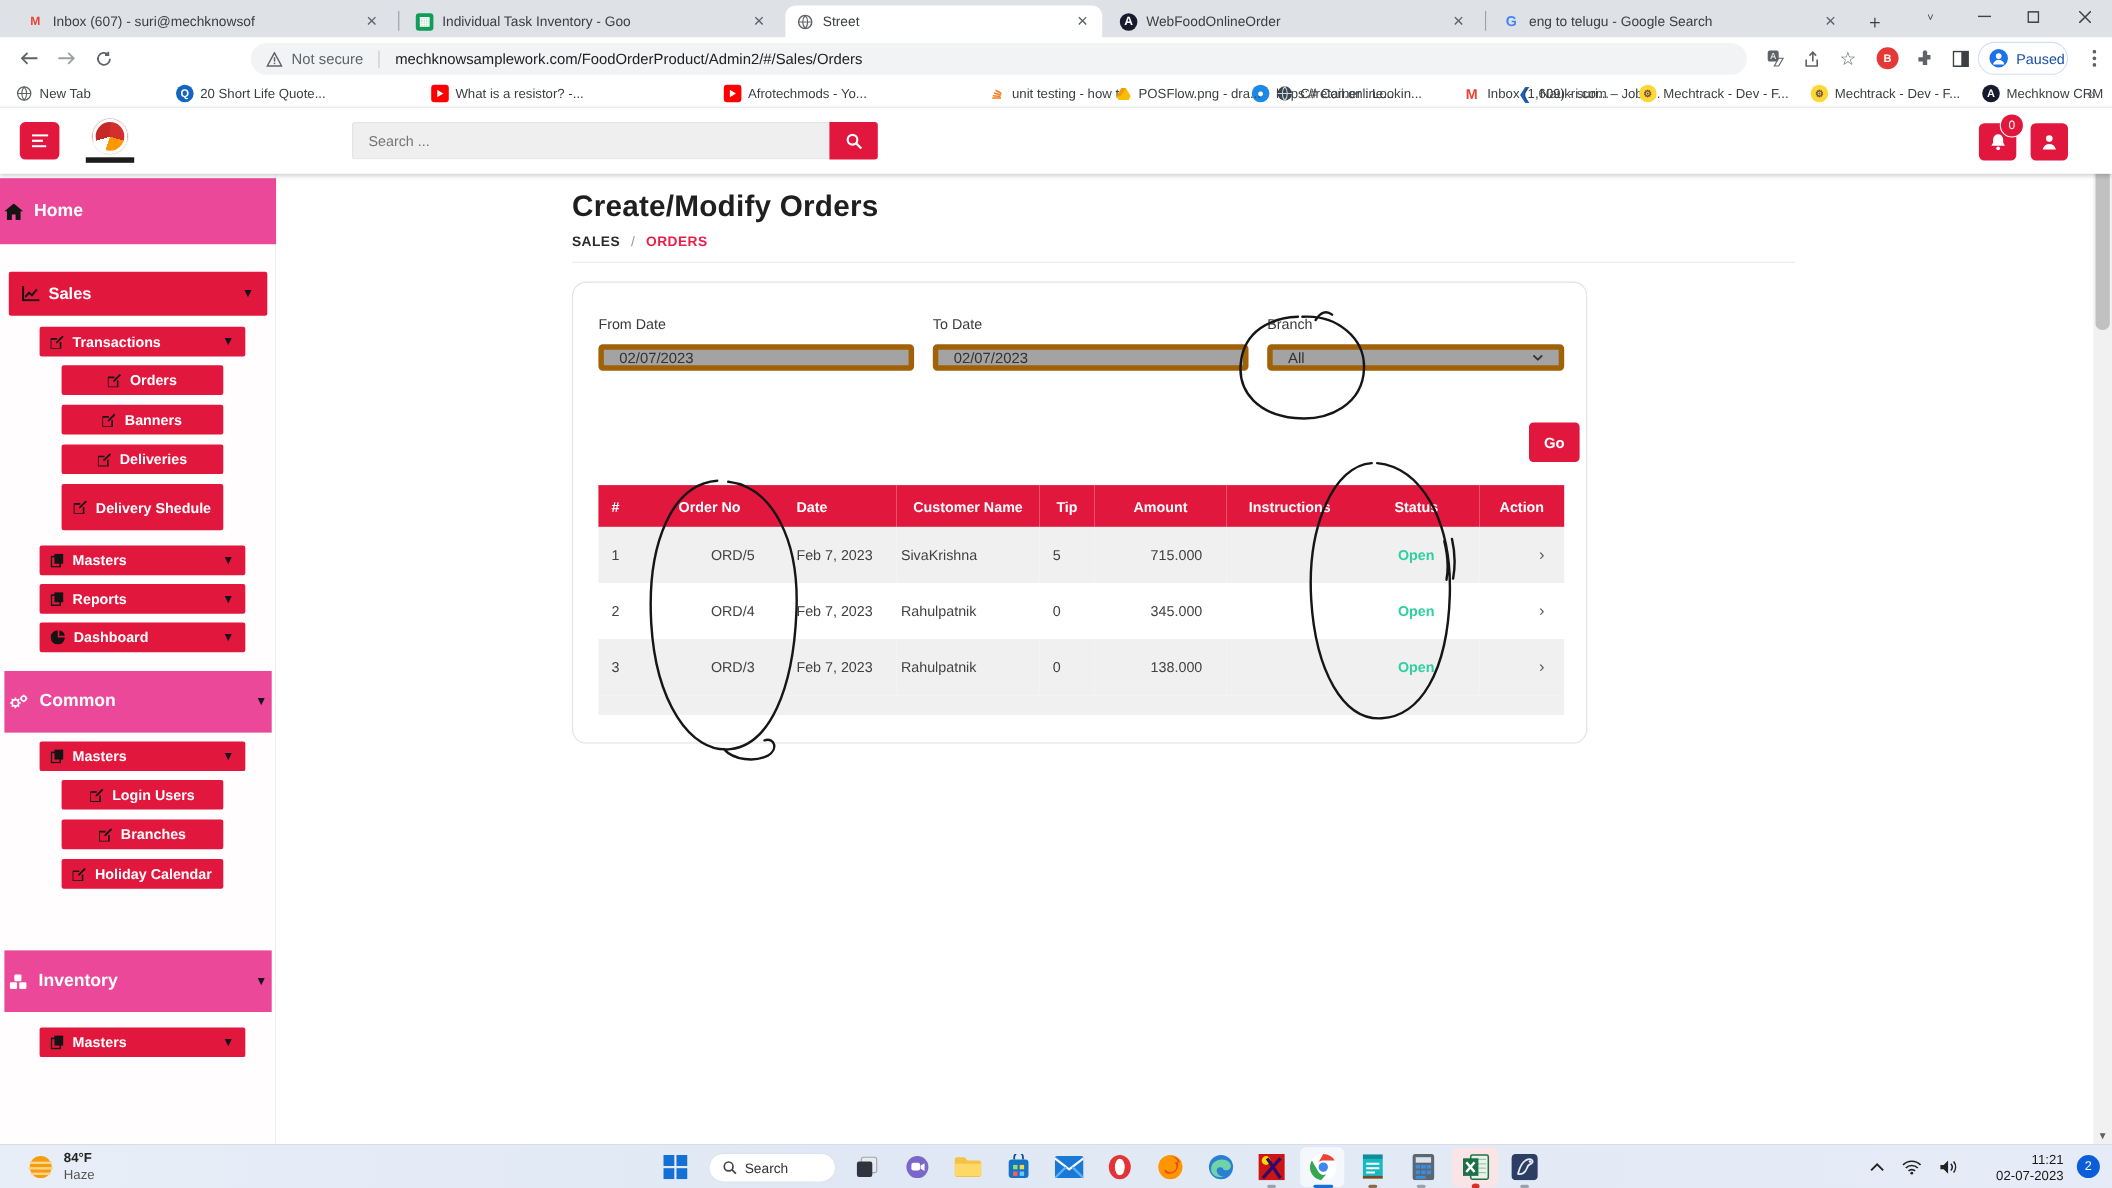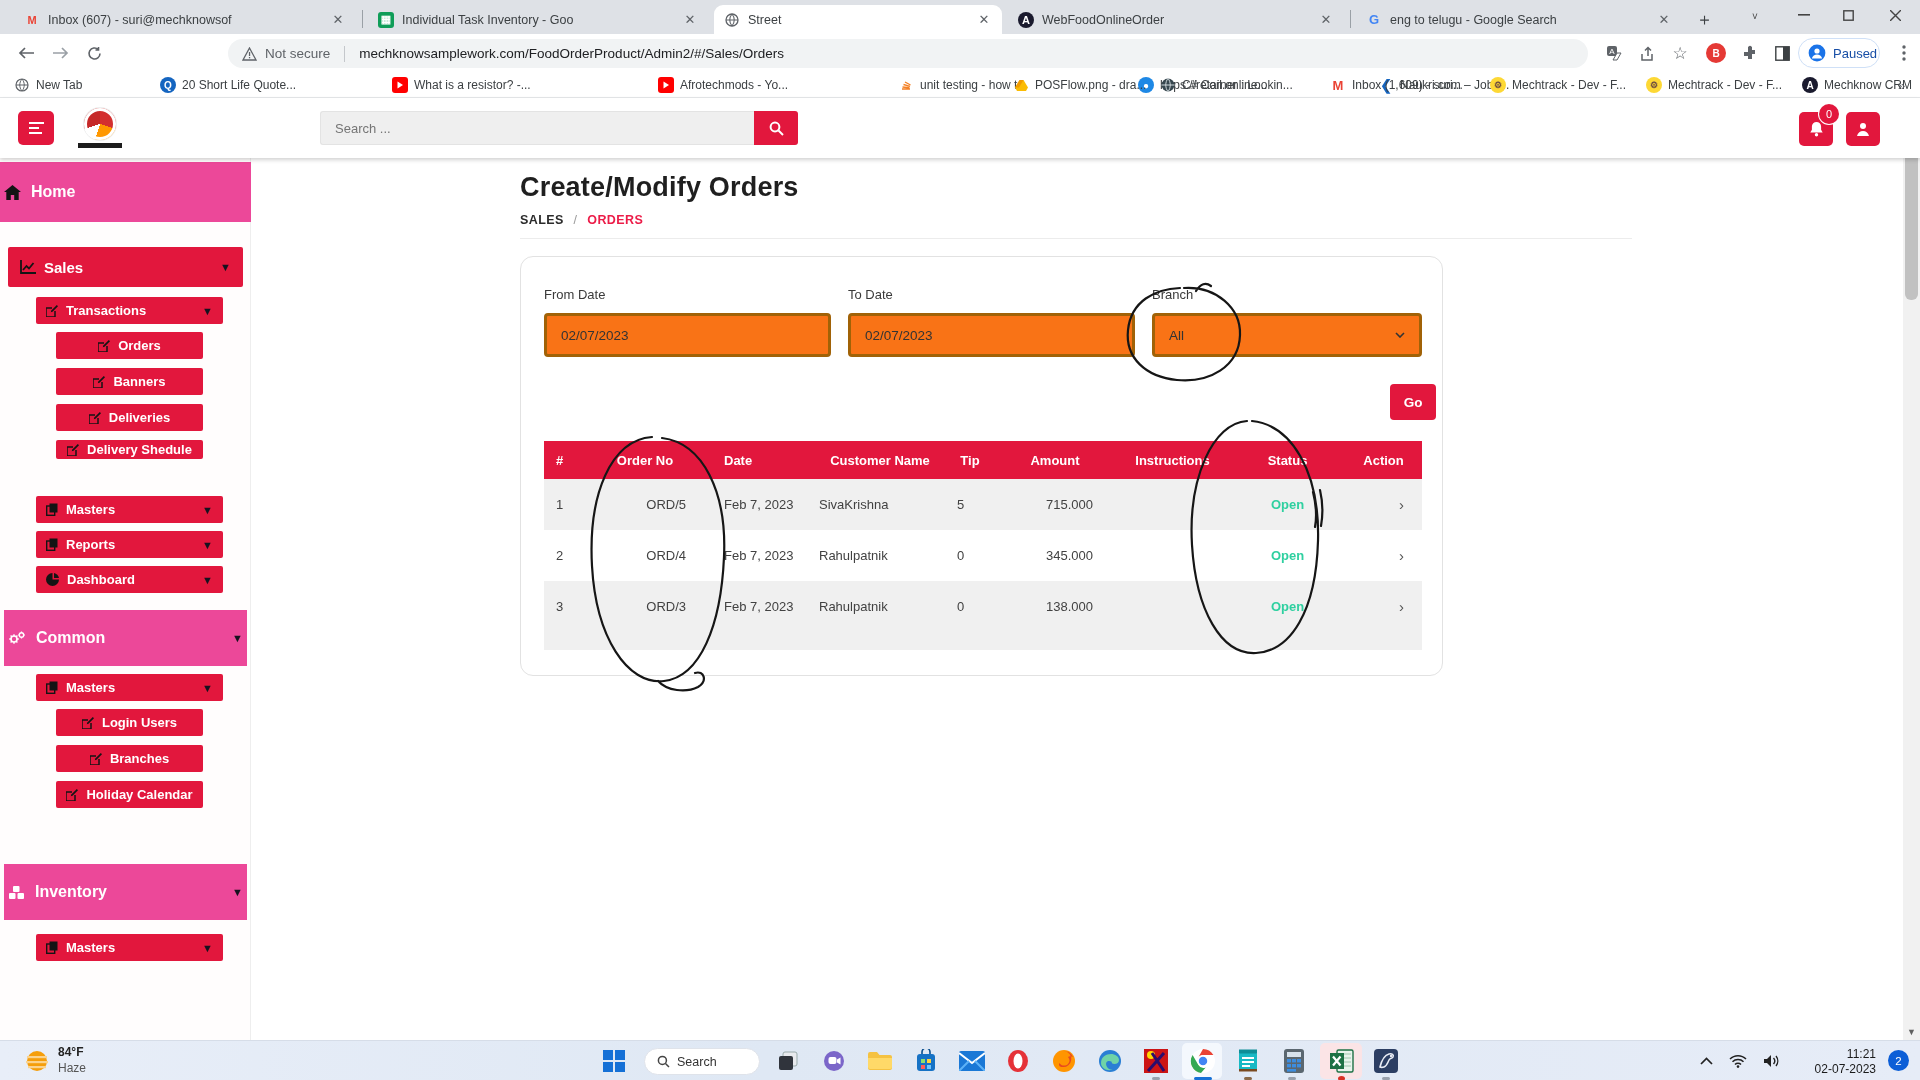--- a/index.html
+++ b/index.html
@@ -40,21 +40,21 @@
   .sband { position:absolute; left:0; width:251px; height:56px; background:#ec4899; color:#fff; display:flex; align-items:center; gap:10px; padding:0 4px; font-size:16px; font-weight:bold; }
   .sbtn { position:absolute; background:#e2173d; color:#fff; display:flex; align-items:center; gap:8px; font-weight:bold; border-radius:2px; }
   .caret { margin-left:auto; color:#16121f; font-size:11px; }
   .sicon { color:#141414; display:flex; }
 
   
   .pagetitle { left:520px; top:172px; font-size:27px; font-weight:bold; color:#1f1f1f; letter-spacing:.2px; }
   .breadcrumb { left:520px; top:213px; width:1112px; height:26px; font-size:12.5px; font-weight:bold; letter-spacing:.4px; border-bottom:1px solid #ececec; }
   .card { left:520px; top:256px; width:923px; height:420px; background:#fff; border:1px solid #e2e2e2; border-radius:13px; }
   .flabel { position:absolute; font-size:13px; color:#3a3a3a; }
-  .finput { position:absolute; height:44px; border:3px solid #a16207; border-radius:4px; background:#f97316; font-size:13.5px; color:#333; padding:0 14px; display:flex; align-items:center; }
+  .finput { position:absolute; height:24px; border:5px solid #a16207; border-radius:4px; background:#a3a3a3; font-size:13.5px; color:#333; padding:0 14px; display:flex; align-items:center; }
   input.finput { font-family:inherit; outline:none; }
   .gobtn { position:absolute; left:869px; top:127px; width:46px; height:36px; background:#e2173d; color:#fff; font-size:13.5px; font-weight:bold; border:none; border-radius:4px; }
 
   
   .grid { position:absolute; left:23px; top:184px; width:878px; display:grid; grid-template-columns:36px 130px 105px 130px 50px 120px 115px 115px 77px; }
   .th { background:#e2173d; color:#fff; font-size:13px; font-weight:bold; height:38px; display:flex; align-items:center; justify-content:center; }
   .td { height:51px; display:flex; align-items:center; font-size:13px; color:#424242; justify-content:center; }
   .al { justify-content:flex-start; } .ar { justify-content:flex-end; }
   .r-odd  { background:#f0f0f0; } .r-even { background:#fff; }
   .status-open { font-weight:bold; }
@@ -386,21 +386,21 @@
   </div>
   <div class="sbtn" style="left:56px;top:246px;width:147px;height:27px;padding:0 10px;font-size:13px;justify-content:center;">
     <span class="sicon">
         <svg width="12" height="12" viewBox="0 0 12 12">
           <path d="M0 3h6M0 3v9h9V6" stroke="#141414" stroke-width="1.5" fill="none"></path>
           <path d="M10.8 0 12 1.2 6.5 6.7 4.8 7.2l.5-1.7z" fill="#141414"></path>
         </svg>
       </span>
     <span>Deliveries</span>
   </div>
-  <div class="sbtn" style="left:56px;top:282px;width:147px;height:19px;padding:0 8px;font-size:13px;justify-content:center;">
+  <div class="sbtn" style="left:56px;top:282px;width:147px;height:42px;padding:0 8px;font-size:13px;justify-content:center;">
     <span class="sicon">
         <svg width="12" height="12" viewBox="0 0 12 12">
           <path d="M0 3h6M0 3v9h9V6" stroke="#141414" stroke-width="1.5" fill="none"></path>
           <path d="M10.8 0 12 1.2 6.5 6.7 4.8 7.2l.5-1.7z" fill="#141414"></path>
         </svg>
       </span>
     <span>Delivery Shedule</span>
   </div>
   <div class="sbtn" style="left:36px;top:338px;width:187px;height:27px;padding:0 10px;font-size:13px;">
     <span class="sicon">

